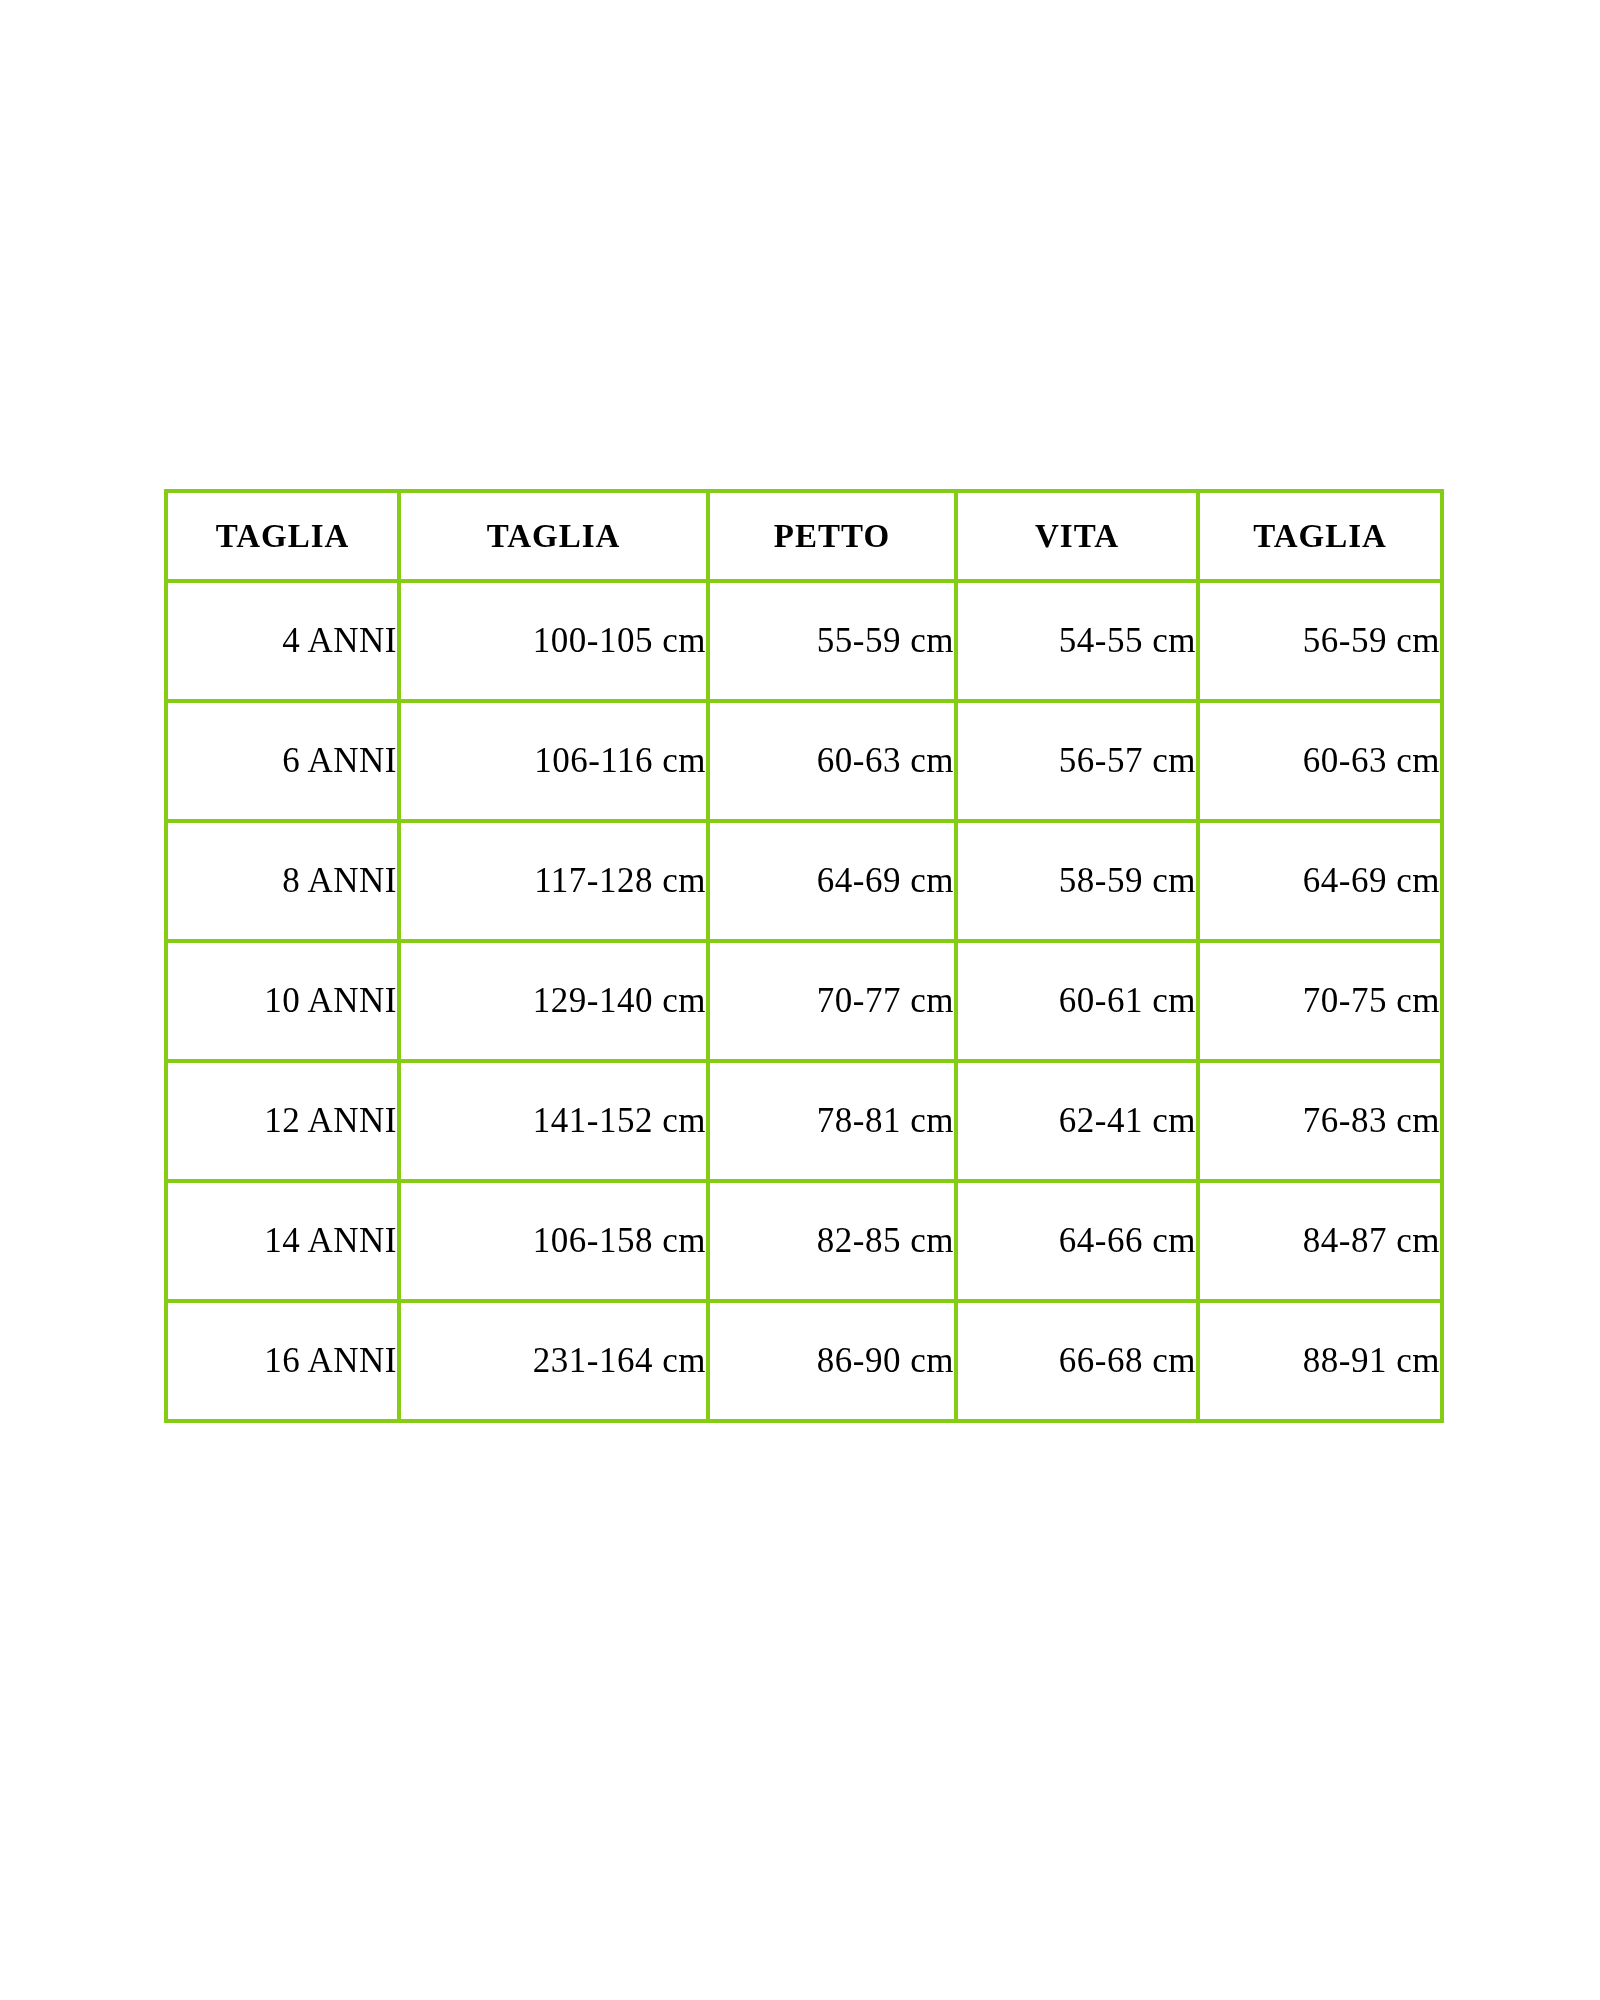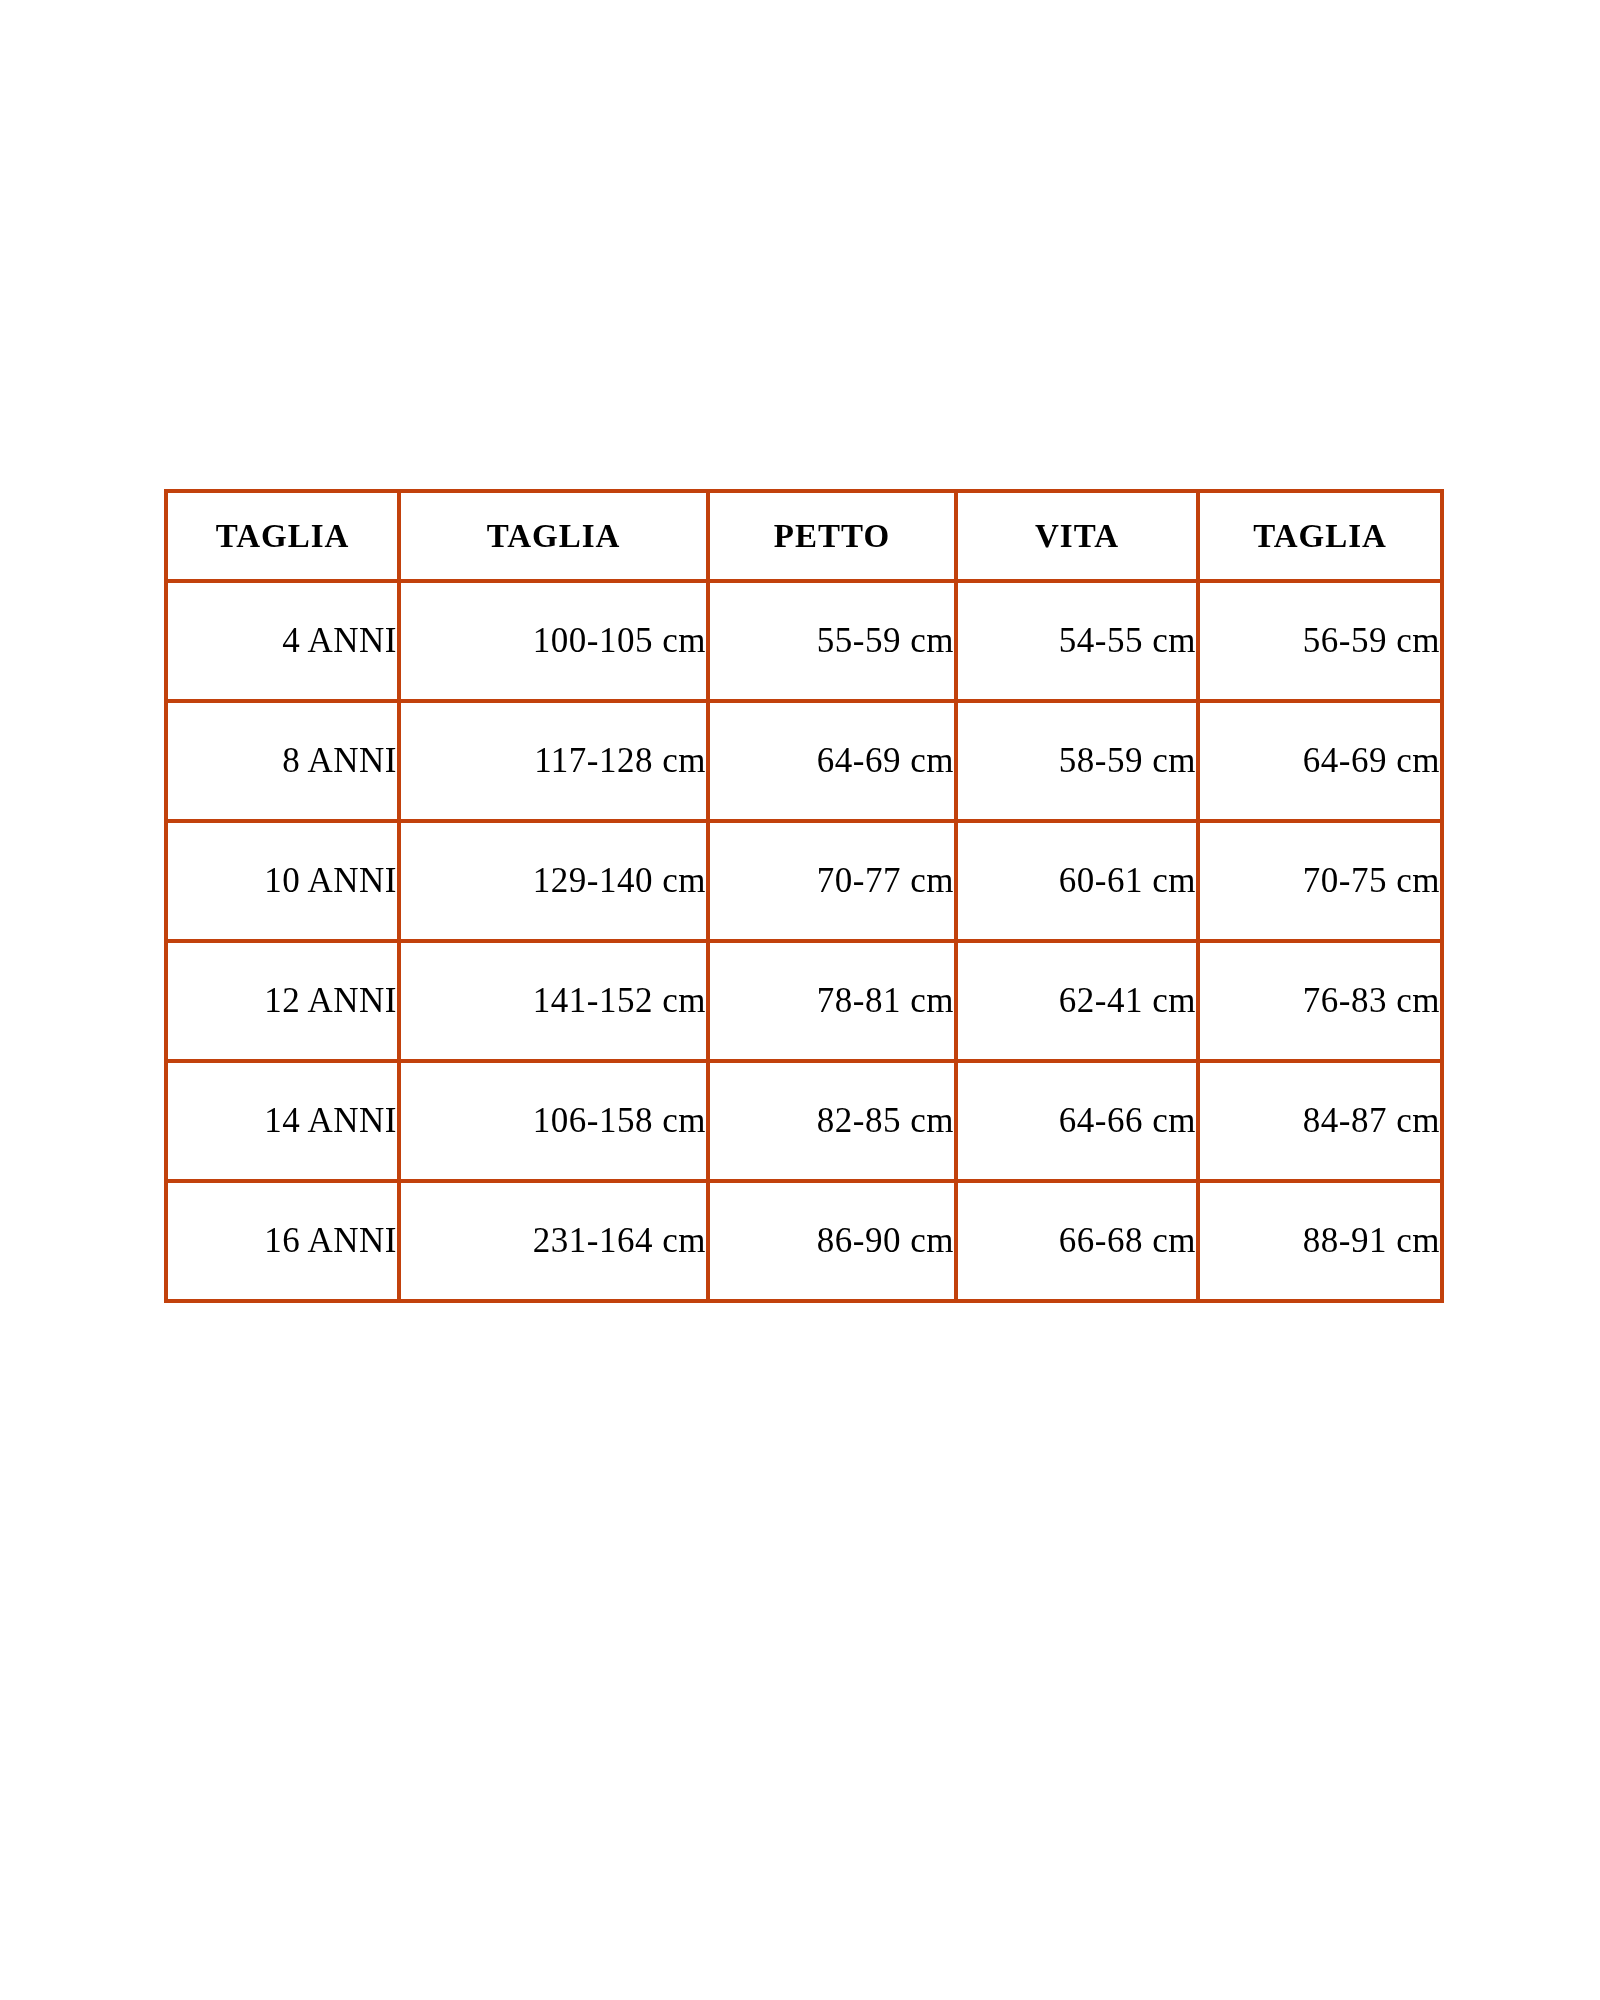--- a/index.html
+++ b/index.html
@@ -18,21 +18,21 @@
     position: absolute;
     left: 164px;
     top: 489px;
     width: 1276px;
     border-collapse: collapse;
     table-layout: fixed;
     background: #ffffff;
   }
   table.size-chart th,
   table.size-chart td {
-    border: 4px solid #c2410c;
+    border: 4px solid #84cc16;
     text-align: center;
     vertical-align: middle;
     padding: 0;
     overflow: hidden;
     white-space: nowrap;
   }
   table.size-chart thead tr {
     height: 90px;
   }
   table.size-chart tbody tr {
@@ -72,20 +72,27 @@
   </thead>
   <tbody>
     <tr>
       <td>4 ANNI</td>
       <td>100-105 cm</td>
       <td>55-59 cm</td>
       <td>54-55 cm</td>
       <td>56-59 cm</td>
     </tr>
     <tr>
+      <td>6 ANNI</td>
+      <td>106-116 cm</td>
+      <td>60-63 cm</td>
+      <td>56-57 cm</td>
+      <td>60-63 cm</td>
+    </tr>
+    <tr>
       <td>8 ANNI</td>
       <td>117-128 cm</td>
       <td>64-69 cm</td>
       <td>58-59 cm</td>
       <td>64-69 cm</td>
     </tr>
     <tr>
       <td>10 ANNI</td>
       <td>129-140 cm</td>
       <td>70-77 cm</td>

